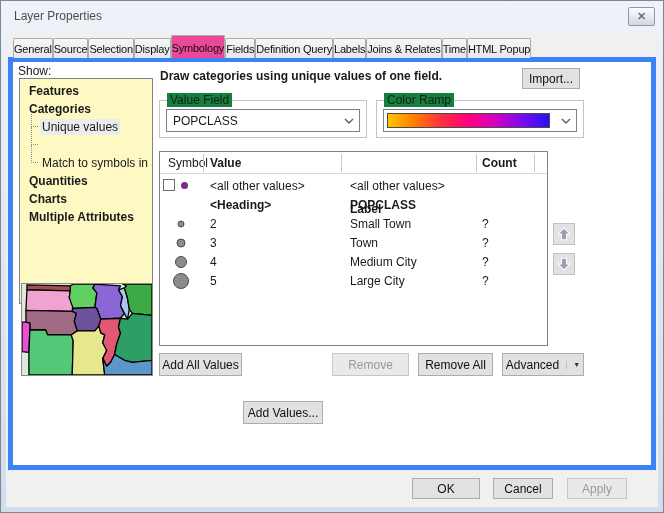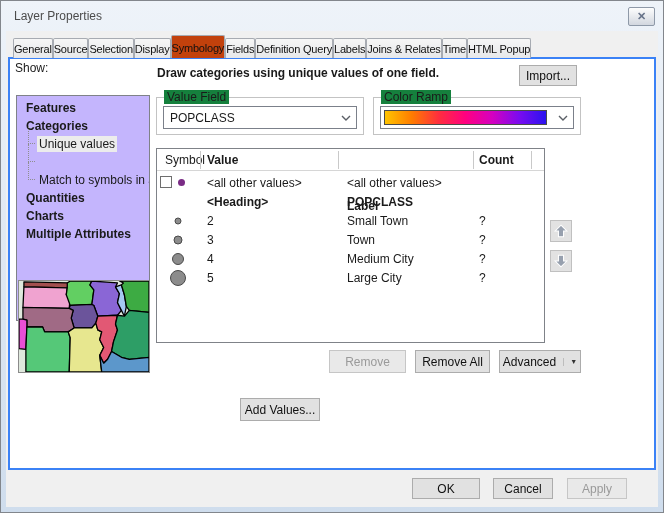--- a/index.html
+++ b/index.html
@@ -18,28 +18,28 @@
   .close-btn{position:absolute;right:8px;top:6px;width:27px;height:19px;
     background:linear-gradient(#fdfdfd,#d2d7df);border:1px solid #8e99a8;border-radius:2px;
     color:#68748a;font-weight:bold;font-size:11px;text-align:center;line-height:17px;cursor:default;}
   .inner{position:absolute;left:5px;right:5px;top:30px;bottom:5px;background:#f0f0f0;}
 
   
   .tabs{position:absolute;left:7px;top:4px;right:2px;height:23px;display:flex;align-items:flex-end;overflow:hidden;}
   .tab{flex:0 0 auto;border:1px solid #a7abb2;border-bottom:none;border-radius:2px 2px 0 0;
     background:linear-gradient(#f6f6f6,#e7e8ea);padding:4px 0 3px;font-size:11px;letter-spacing:-0.2px;
     white-space:nowrap;position:relative;z-index:1;color:#111;}
-  .tab.active{background:#c2410c;padding-top:6px;padding-bottom:5px;margin-bottom:-1px;z-index:3;}
-
-  
-  .page{position:absolute;left:2px;right:2px;top:26px;bottom:37px;background:#fff;border:2px solid #3b82f6;}
+  .tab.active{background:#ec4899;padding-top:6px;padding-bottom:5px;margin-bottom:-1px;z-index:3;}
+
+  
+  .page{position:absolute;left:2px;right:2px;top:26px;bottom:37px;background:#fff;border:5px solid #3b82f6;}
 
   .show-label{position:absolute;left:5px;top:2px;}
-  .tree-box{position:absolute;left:6px;top:16px;width:134px;height:226px;background:#c4b5fd;
-    border:1px solid #7f8288;overflow:hidden;margin-top:20px;}
+  .tree-box{position:absolute;left:6px;top:16px;width:134px;height:226px;background:#fef9c3;
+    border:1px solid #7f8288;overflow:hidden;}
   .tree-items{position:absolute;left:0;top:3px;right:0;}
   .tree-item{height:18px;line-height:18px;white-space:nowrap;position:relative;}
   .tree-item.lvl0{padding-left:7px;font-weight:bold;}
   .tree-item.lvl1{padding-left:20px;}
   .tree-item .elbow{position:absolute;left:11px;top:-9px;width:7px;height:18px;
     border-left:1px dotted #8e8e8e;border-bottom:1px dotted #8e8e8e;}
   .tree-item .lbl{padding:1px 2px;}
   .tree-item.selected .lbl{background:#ececec;}
   .hscroll{position:absolute;left:1px;right:1px;bottom:1px;height:14px;background:#f4f4f4;
     display:flex;align-items:center;}
@@ -267,20 +267,23 @@
         <svg width="16" height="16" viewBox="0 0 22 22">
           <path d="M11 3 L19 11 H14.5 V19 H7.5 V11 H3 Z" fill="#97a0ae" stroke="#fff" stroke-width="1.4"></path>
         </svg>
       </div>
       <div class="arrow-btn down-btn">
         <svg width="16" height="16" viewBox="0 0 22 22">
           <path d="M11 19 L3 11 H7.5 V3 H14.5 V11 H19 Z" fill="#97a0ae" stroke="#fff" stroke-width="1.4"></path>
         </svg>
       </div>
 
+      <div class="btn act b-addall">
+        <span>Add All Values</span>
+      </div>
       <div class="btn act b-addval">
         <span>Add Values...</span>
       </div>
       <div class="btn act b-remove disabled">
         <span>Remove</span>
       </div>
       <div class="btn act b-removeall">
         <span>Remove All</span>
       </div>
       <div class="btn act b-advanced">

